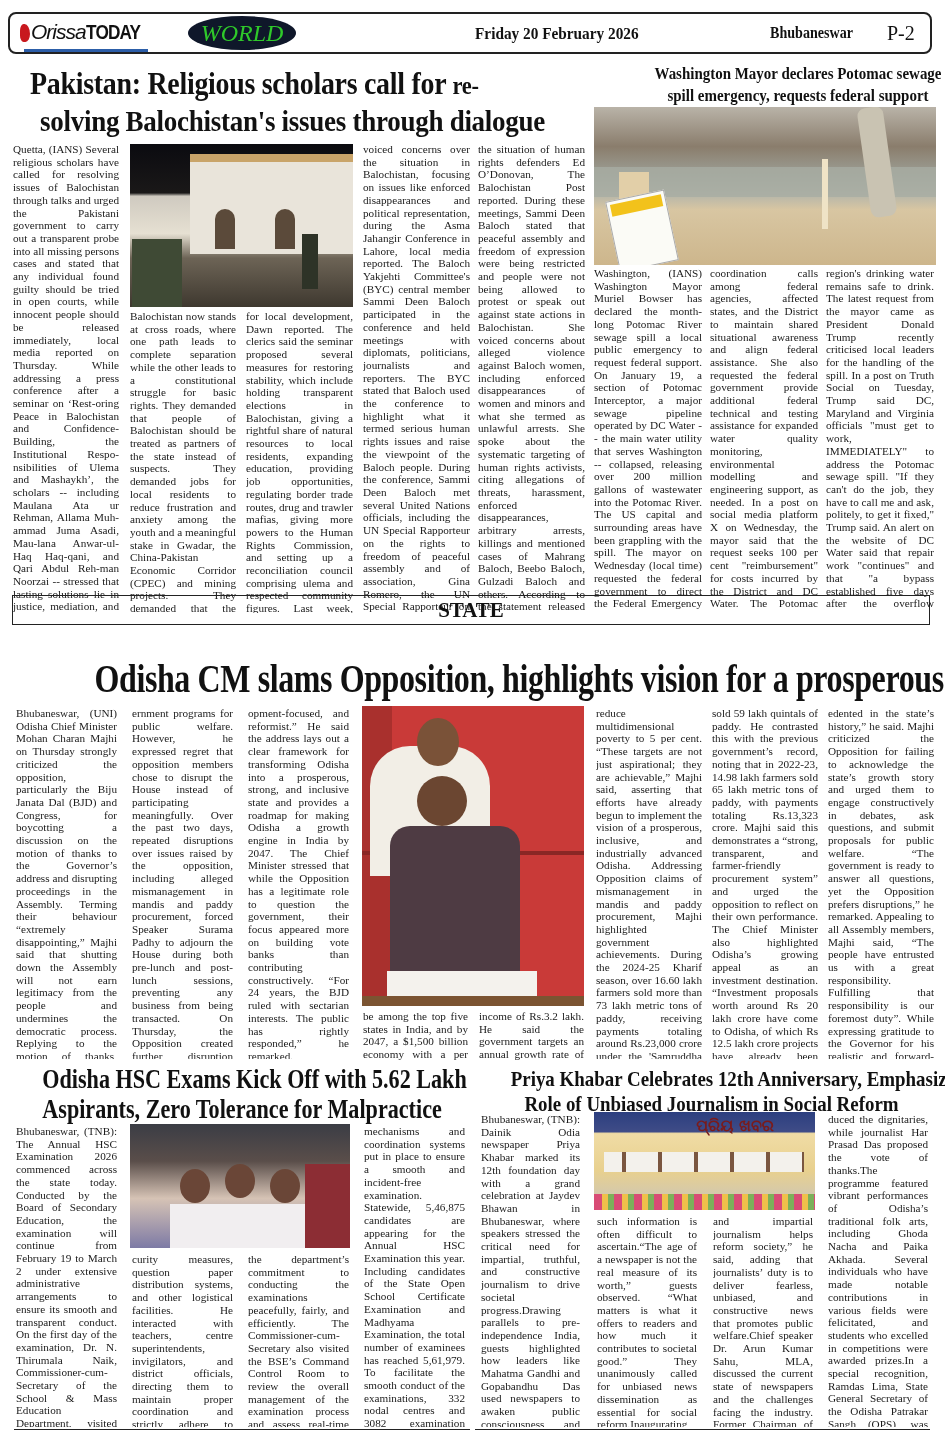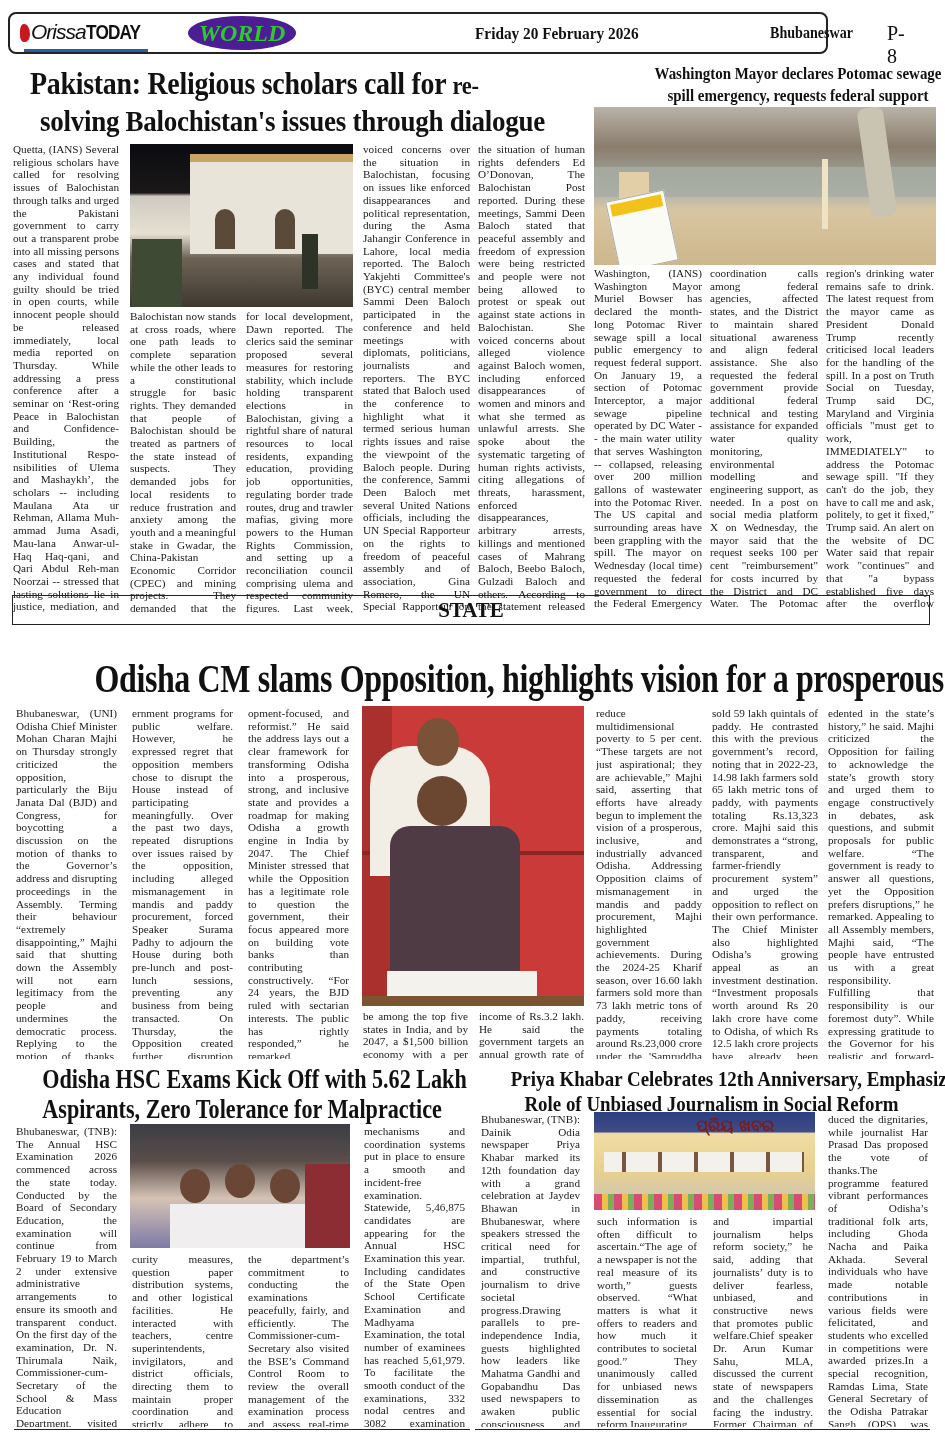--- a/index.html
+++ b/index.html
@@ -1,24 +1,24 @@
 <!DOCTYPE html>
 <html><head>
 <meta charset="utf-8">
 <style>
 *{box-sizing:border-box;margin:0;padding:0}
 body{width:945px;height:1442px;background:#fff;font-family:"Liberation Serif",serif;color:#111;position:relative;overflow:hidden}
 .abs{position:absolute}
-.masthead{left:8px;top:12px;width:820px;height:42px;border:2px solid #222;border-radius:8px;background:#fff}
+.masthead{left:8px;top:12px;width:924px;height:42px;border:2px solid #222;border-radius:8px;background:#fff}
 .logo{left:12px;top:6px;width:140px;height:30px}
 .logo .o{font-family:"Liberation Sans",sans-serif;font-style:italic;font-size:21px;color:#111;letter-spacing:-1px}
 .logo .t{font-family:"Liberation Sans",sans-serif;font-weight:bold;font-size:21px;color:#111;letter-spacing:-1px;transform:scaleX(.82);display:inline-block;transform-origin:left}
 .logo .bar{position:absolute;left:2px;top:29px;width:124px;height:3px;background:#2c5ea8}
 .logo .mark{position:absolute;left:-2px;top:4px;width:10px;height:18px;background:#c8181e;border-radius:40% 60% 50% 40%}
-.world{left:178px;top:2px;width:108px;height:34px;border-radius:50%;background:#4c1d95;color:#2fc92a;font-style:italic;font-weight:bold;font-size:24px;text-align:center;line-height:34px;font-family:"Liberation Serif",serif}
+.world{left:178px;top:2px;width:108px;height:34px;border-radius:50%;background:#0f172a;color:#2fc92a;font-style:italic;font-weight:normal;font-size:24px;text-align:center;line-height:34px;font-family:"Liberation Serif",serif}
 .date{left:465px;top:10px;font-weight:bold;font-size:17px;transform:scaleX(.9);transform-origin:left}
 .city{left:760px;top:10px;font-weight:bold;font-size:16px;transform:scaleX(.88);transform-origin:left}
 .page{left:877px;top:8px;font-size:20px}
 .h1{font-weight:bold;font-size:31px;letter-spacing:-.3px;transform:scaleX(.9);transform-origin:left;white-space:nowrap}
 .h2{font-weight:bold;font-size:17px;white-space:nowrap;transform:scaleX(.88);transform-origin:center;text-align:center}
 .col{font-size:11.2px;line-height:12.7px;text-align:justify;hyphens:manual;overflow:hidden;color:#1a1a1a}
 .photo{overflow:hidden}
 .rule{height:2px;background:#222}
 .state-box{left:12px;top:595px;width:918px;height:30px;border:1.5px solid #222;text-align:center;font-weight:bold;font-size:21px;line-height:28px}
 .bighead{left:0;top:655px;width:945px;text-align:center;font-weight:bold;font-size:40px;white-space:nowrap;transform:scaleX(.8);transform-origin:center;letter-spacing:-.5px}
@@ -30,21 +30,21 @@
 
 <div class="abs masthead">
   <div class="abs logo">
     <span class="mark"></span>
     <span class="o" style="margin-left:9px">Orissa</span><span class="t">TODAY</span>
     <span class="bar"></span>
   </div>
   <div class="abs world">WORLD</div>
   <div class="abs date">Friday 20 February 2026</div>
   <div class="abs city">Bhubaneswar</div>
-  <div class="abs page">P-8</div>
+  <div class="abs page">P-2</div>
 </div>
 
 <div class="abs" style="left:30px;top:66px;width:575px">
   <div class="h1" style="font-size:31px"><span>Pakistan: Religious scholars call for</span> <span style="font-size:25px">re-</span></div>
 </div>
 <div class="abs" style="left:40px;top:104px;width:560px">
   <div class="h1" style="font-size:30px">solving Balochistan's issues through dialogue</div>
 </div>
 
 <div class="abs col" style="left:13px;top:143px;width:106px;height:470px">Quetta, (IANS) Several religious scholars have called for resolving issues of Balochistan through talks and urged the Pakistani government to carry out a transparent probe into all missing persons cases and stated that any individual found guilty should be tried in open courts, while innocent people should be released immediately, local media reported on Thursday. While addressing a press conference after a seminar on ‘Rest-oring Peace in Balochistan and Confidence-Building, the Institutional Respo-nsibilities of Ulema and Mashaykh’, the scholars -- including Maulana Ata ur Rehman, Allama Muh-ammad Juma Asadi, Mau-lana Anwar-ul-Haq Haq-qani, and Qari Abdul Reh-man Noorzai -- stressed that lasting solutions lie in justice, mediation, and reconciliation instead of the use of force, Pakistan's leading daily Dawn reported. The scholars warned that</div>

